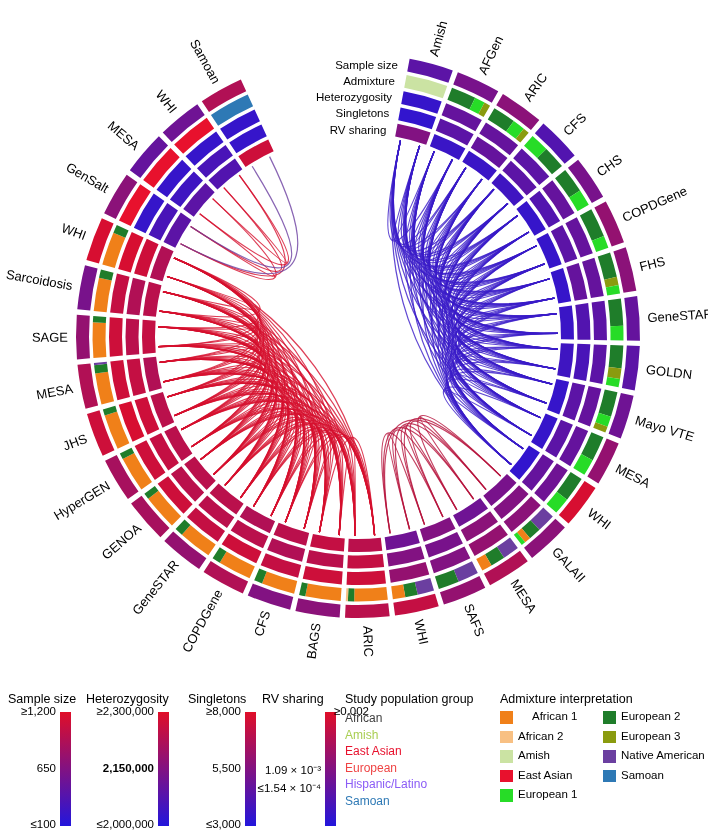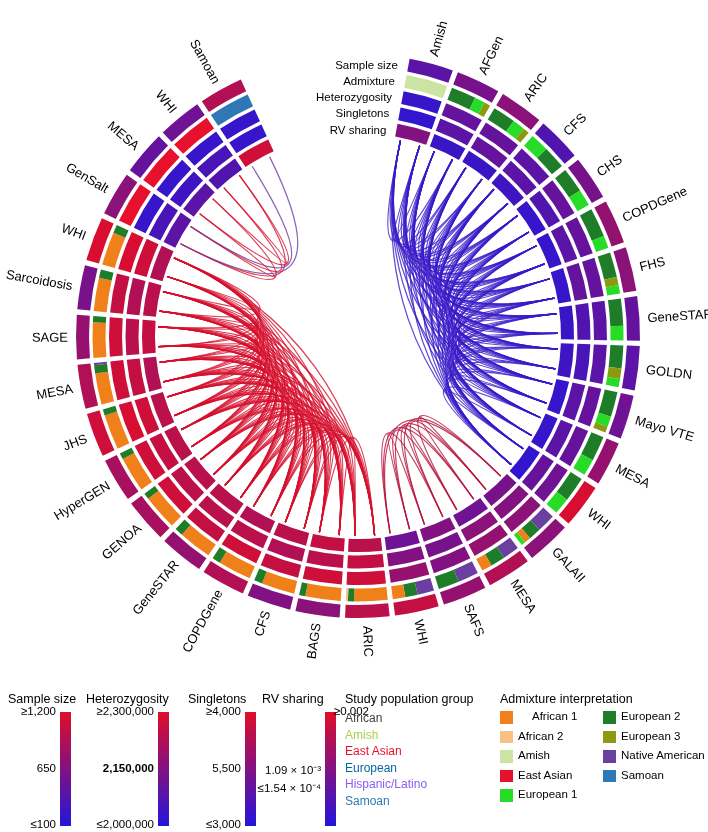--- a/index.html
+++ b/index.html
@@ -546,32 +546,32 @@
     <div class="grad-val" style="left: -32px; top: 705px;">≥1,200</div>
     <div class="grad-val" style="left: -32px; top: 762px;">650</div>
     <div class="grad-val" style="left: -32px; top: 818px;">≤100</div>
     <div class="legend-title" style="left: 86px;">Heterozygosity</div>
     <div class="grad-bar" style="left: 158px; top: 712px; background: linear-gradient(rgb(224, 14, 40), rgb(35, 22, 220));"></div>
     <div class="grad-val" style="left: 66px; top: 705px;">≥2,300,000</div>
     <div class="grad-val" style="left: 66px; top: 762px; font-weight: bold;">2,150,000</div>
     <div class="grad-val" style="left: 66px; top: 818px;">≤2,000,000</div>
     <div class="legend-title" style="left: 188px;">Singletons</div>
     <div class="grad-bar" style="left: 245px; top: 712px; background: linear-gradient(rgb(224, 14, 40), rgb(35, 22, 220));"></div>
-    <div class="grad-val" style="left: 153px; top: 705px;">≥4,000</div>
+    <div class="grad-val" style="left: 153px; top: 705px;">≥8,000</div>
     <div class="grad-val" style="left: 153px; top: 762px;">5,500</div>
     <div class="grad-val" style="left: 153px; top: 818px;">≤3,000</div>
     <div class="legend-title" style="left: 262px;">RV sharing</div>
     <div class="grad-bar" style="left: 325px; top: 712px; background: linear-gradient(rgb(224, 14, 40), rgb(35, 22, 220));"></div>
     <div class="grad-val" style="left: 233px; top: 705px; padding-left: 48px;">≥0.002</div>
     <div class="grad-val" style="left: 233px; top: 762px;">1.09 × 10⁻³</div>
     <div class="grad-val" style="left: 233px; top: 780px;">≤1.54 × 10⁻⁴</div>
     <div class="pop-item" style="left: 345px; top: 711px; color: #404040;">African</div>
     <div class="pop-item" style="left: 345px; top: 727.5px; color: rgb(169, 206, 82);">Amish</div>
     <div class="pop-item" style="left: 345px; top: 744px; color: rgb(232, 17, 45);">East Asian</div>
-    <div class="pop-item" style="left: 345px; top: 760.5px; color: #0369a1;">European</div>
+    <div class="pop-item" style="left: 345px; top: 760.5px; color: #ef4444;">European</div>
     <div class="pop-item" style="left: 345px; top: 777px; color: #8b5cf6;">Hispanic/Latino</div>
     <div class="pop-item" style="left: 345px; top: 793.5px; color: rgb(46, 121, 181);">Samoan</div>
     <div class="adx-swatch" style="left: 500px; top: 711px; background: rgb(240, 128, 25);"></div>
     <div class="adx-label" style="left: 532px; top: 710px;">African 1</div>
     <div class="adx-swatch" style="left: 500px; top: 730.5px; background: rgb(248, 192, 131);"></div>
     <div class="adx-label" style="left: 518px; top: 729.5px;">African 2</div>
     <div class="adx-swatch" style="left: 500px; top: 750px; background: rgb(203, 227, 163);"></div>
     <div class="adx-label" style="left: 518px; top: 749px;">Amish</div>
     <div class="adx-swatch" style="left: 500px; top: 769.5px; background: rgb(232, 17, 45);"></div>
     <div class="adx-label" style="left: 518px; top: 768.5px;">East Asian</div>

